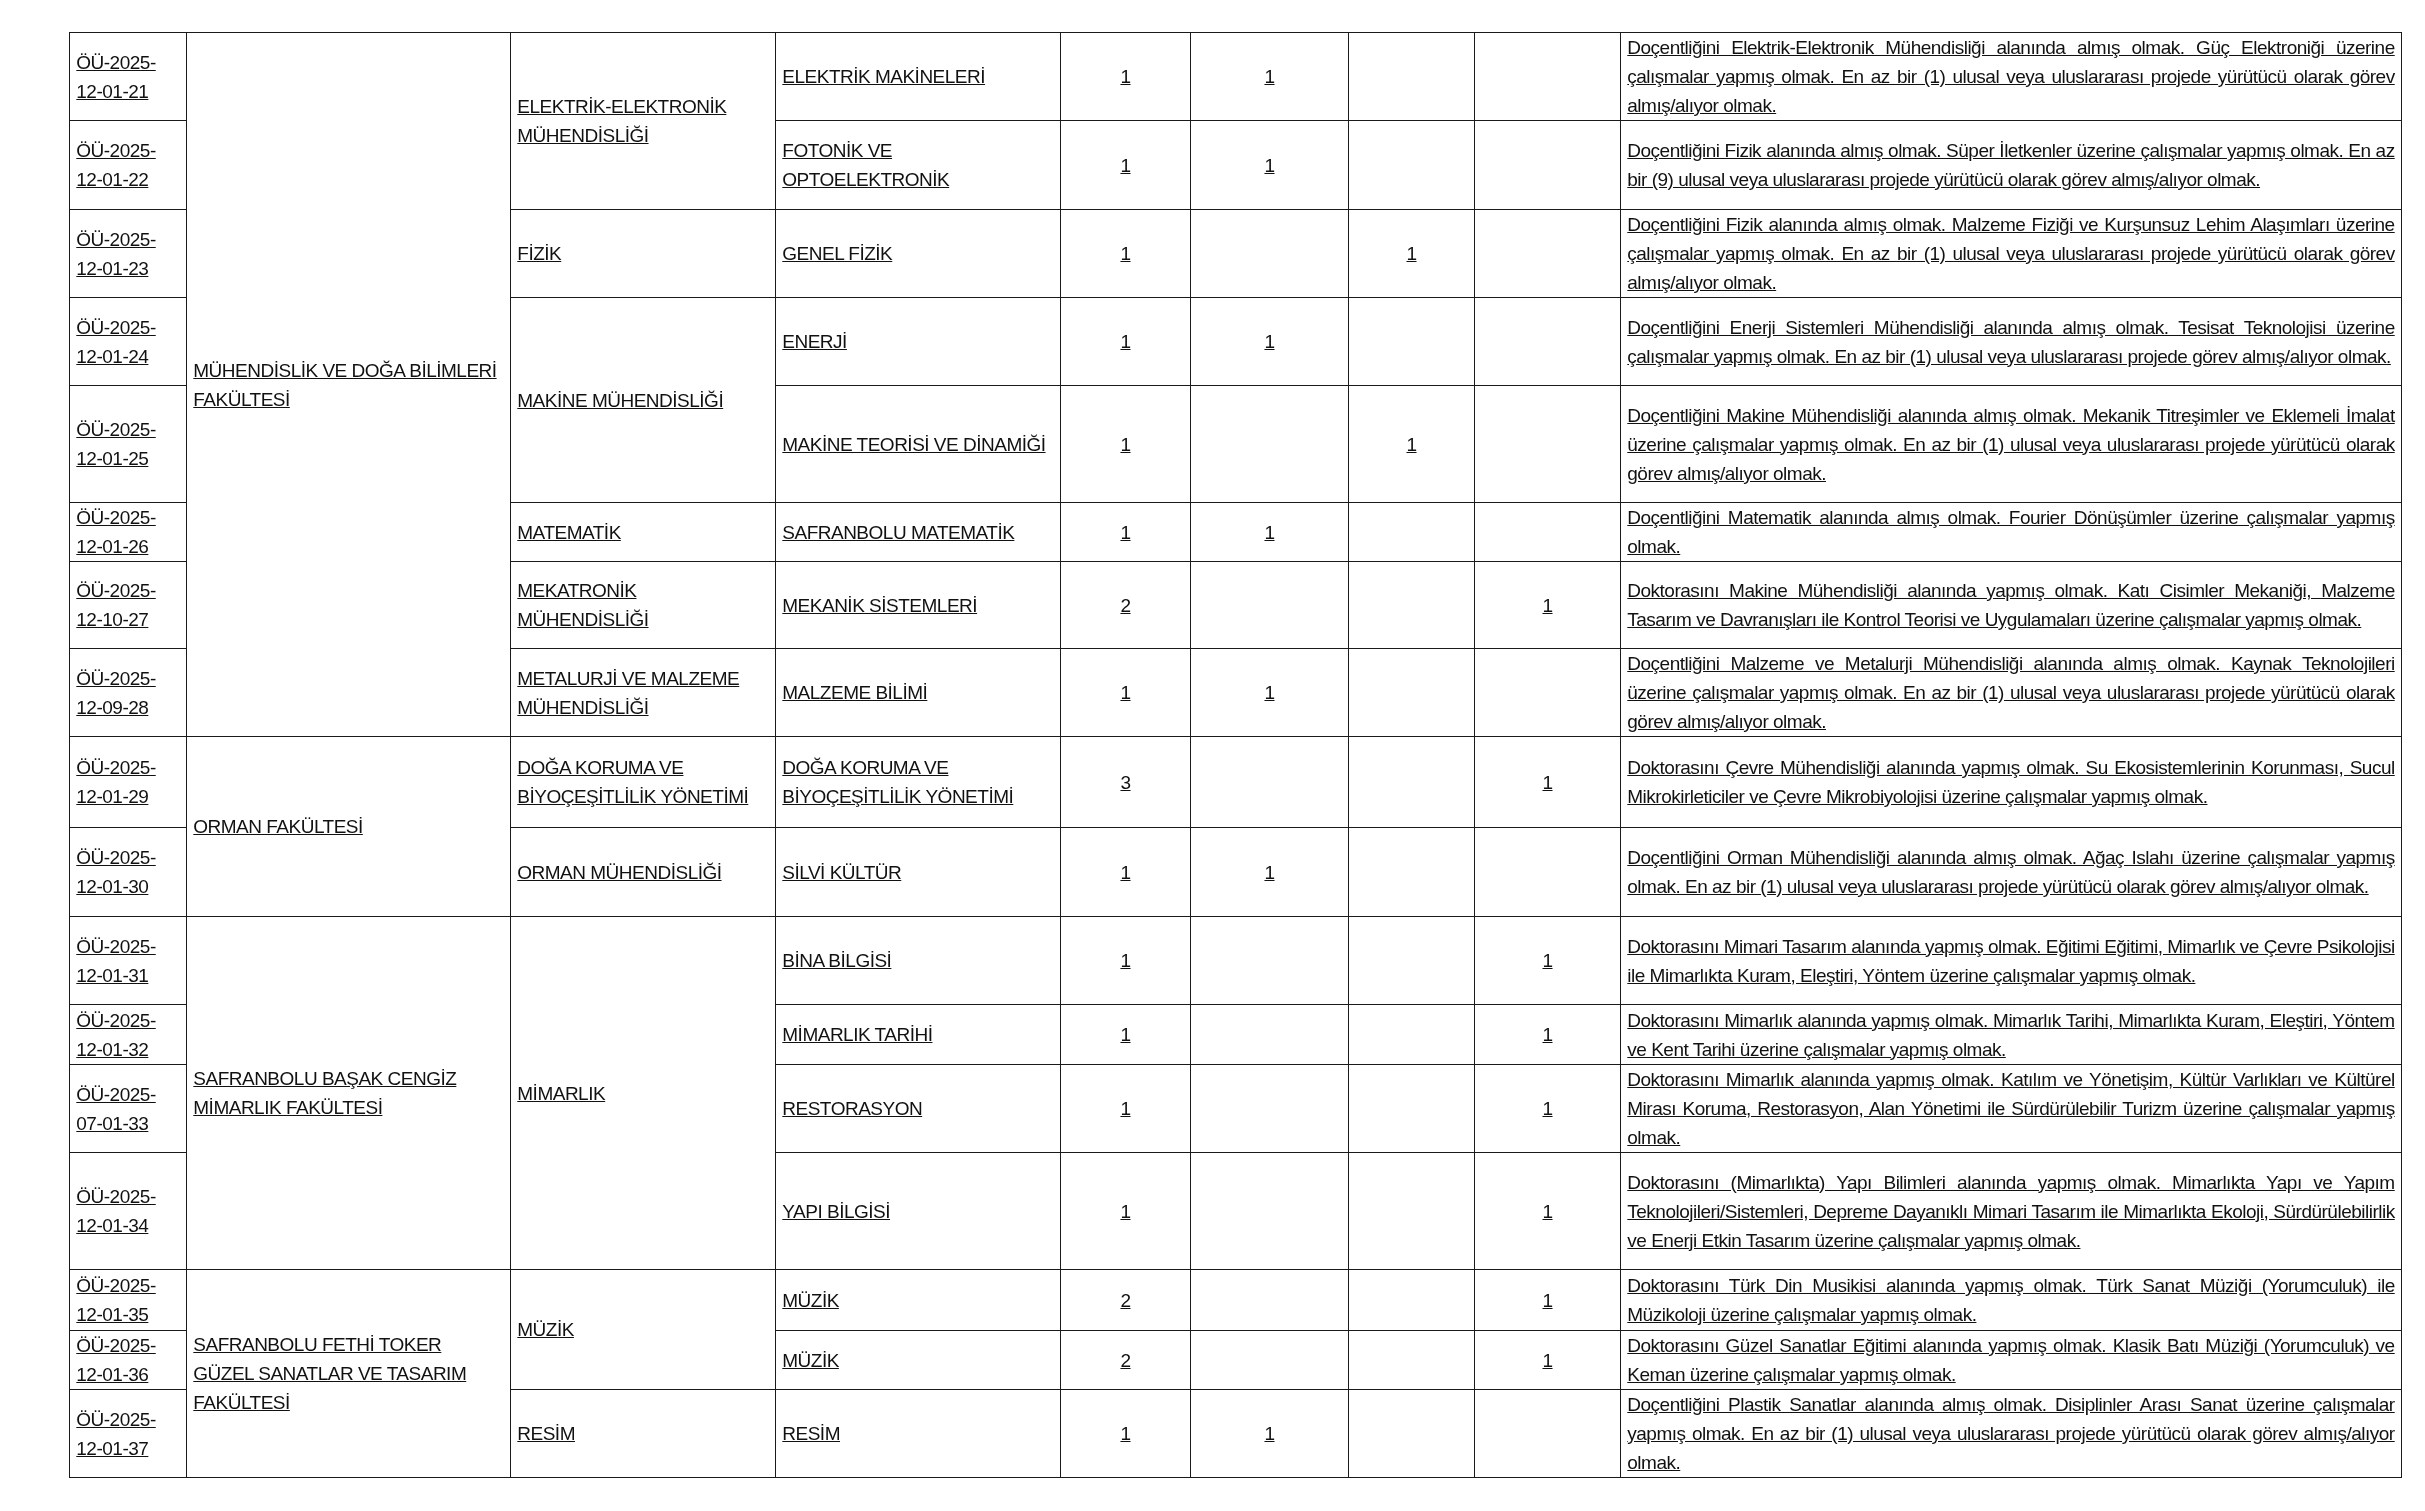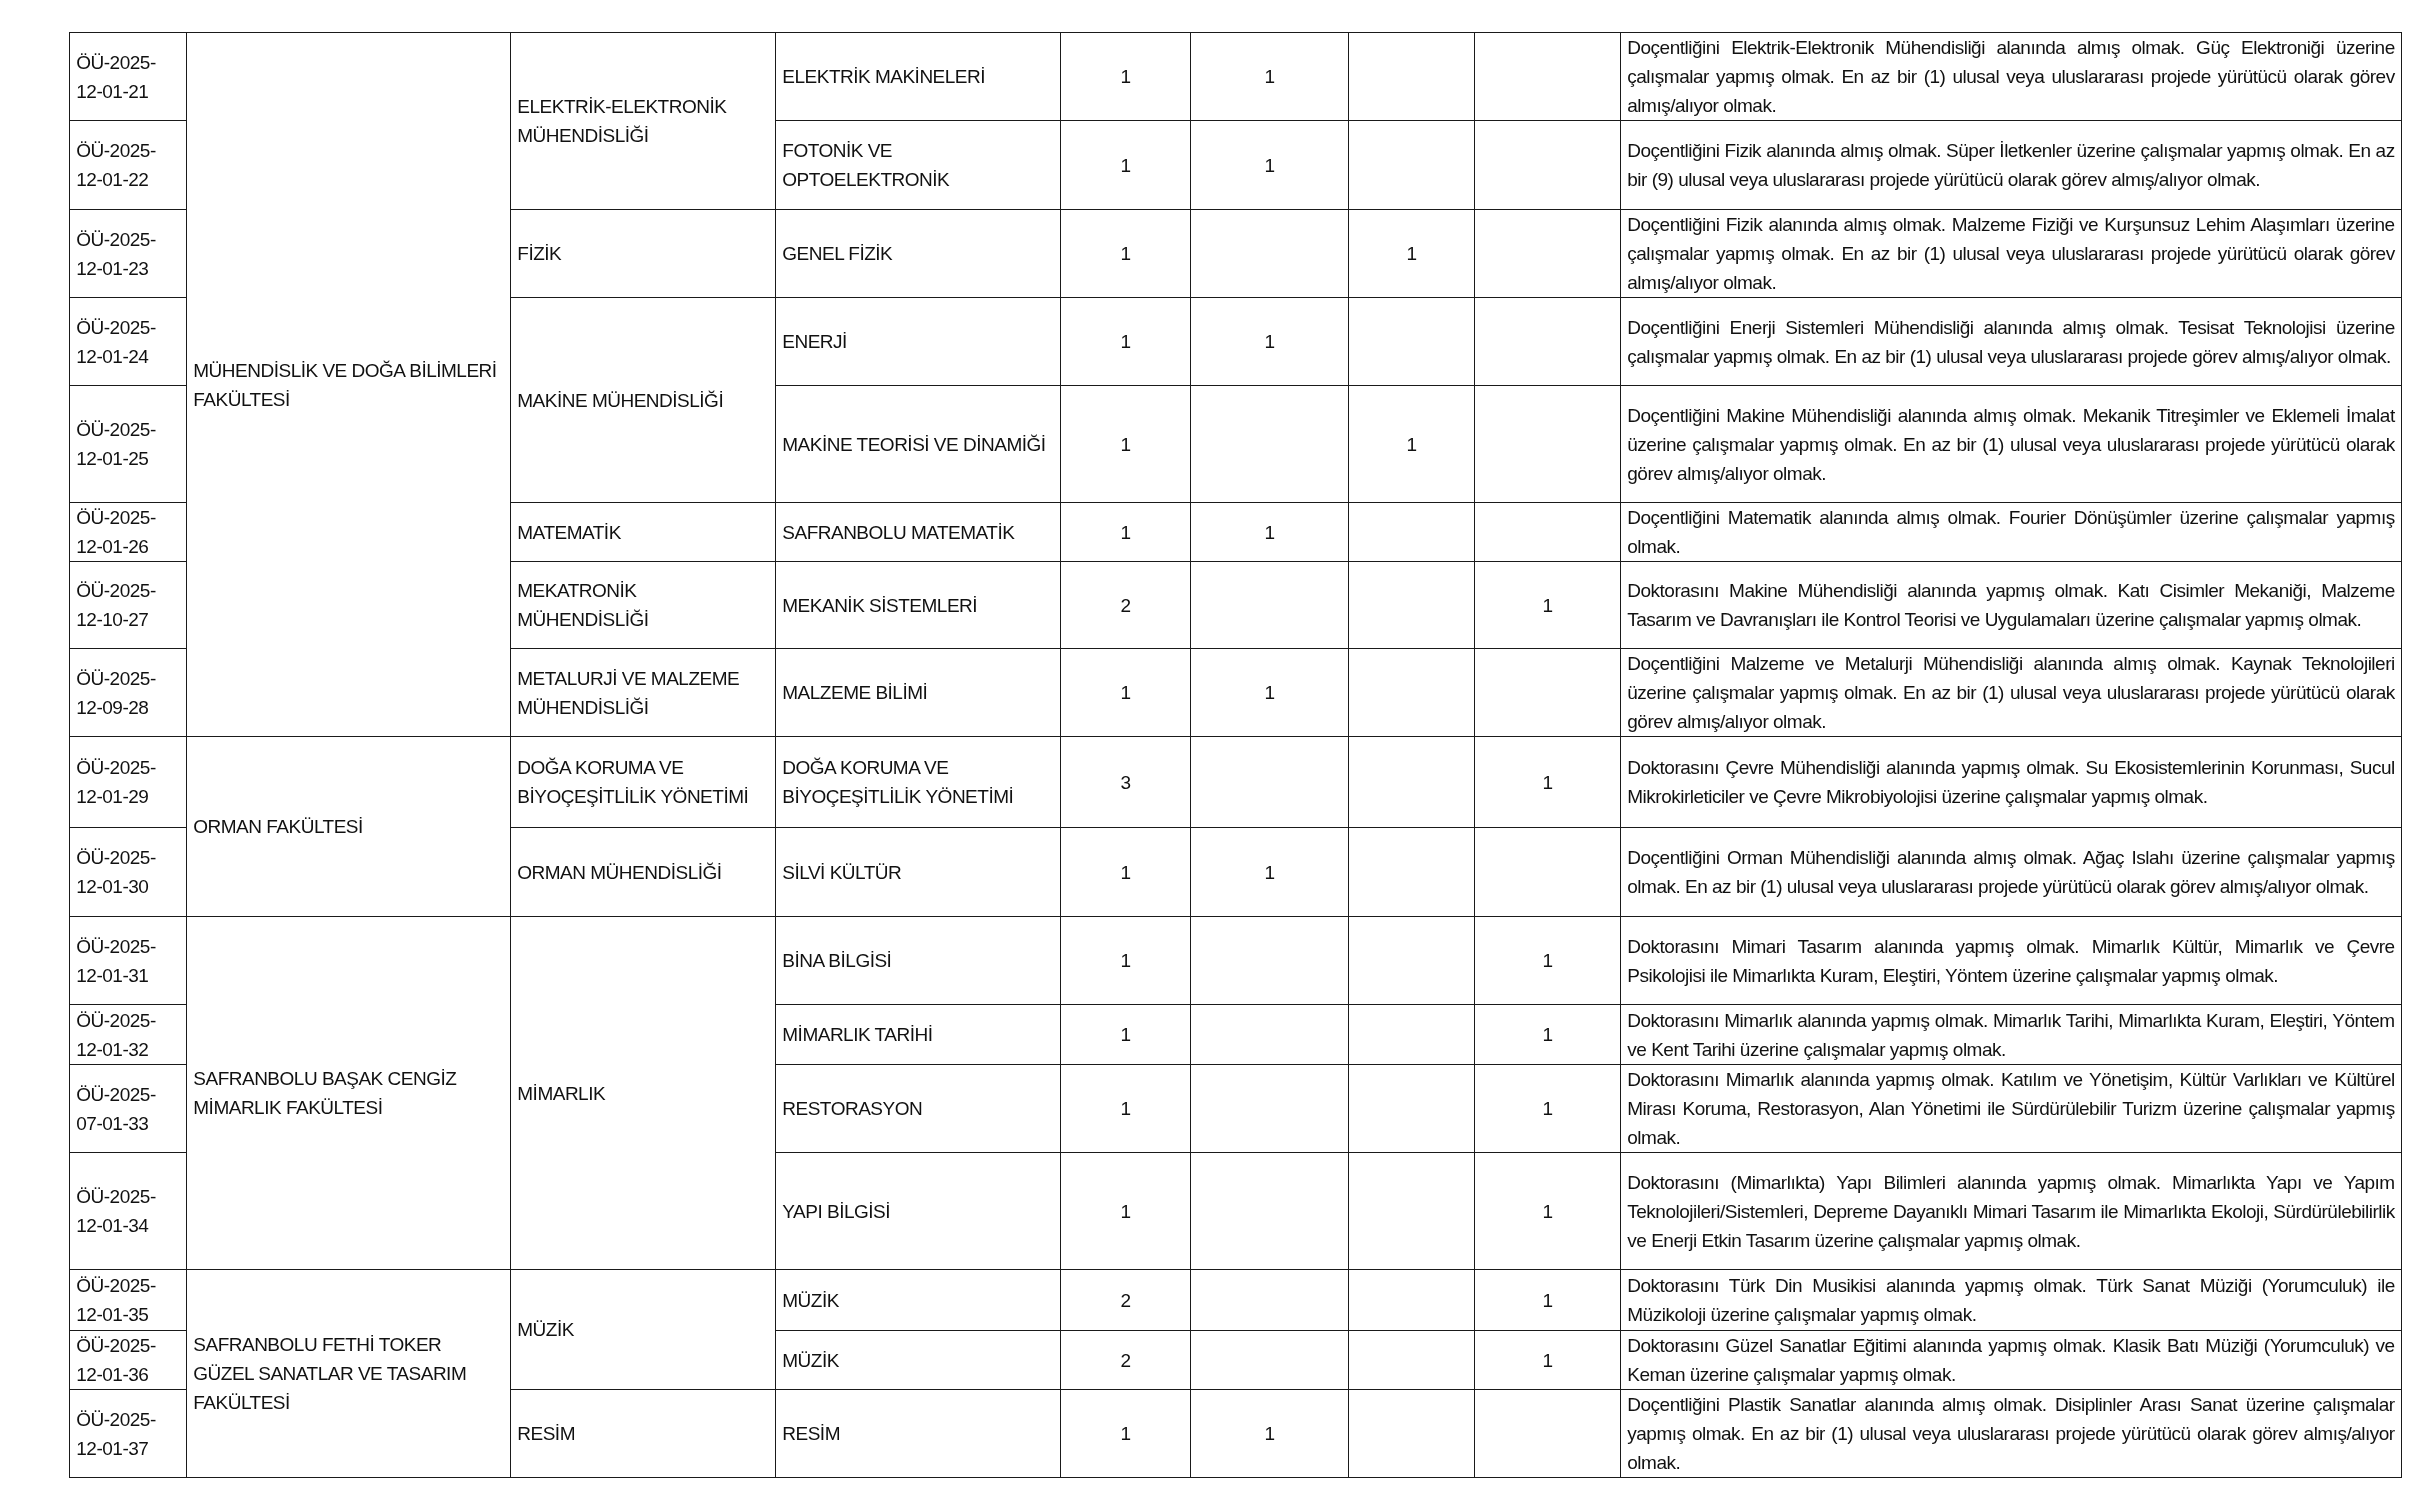--- a/index.html
+++ b/index.html
@@ -3,20 +3,21 @@
 <meta charset="utf-8">
 <style>
   html, body { margin: 0; padding: 0; background: #ffffff; }
   body { width: 2426px; height: 1512px; position: relative; overflow: hidden;
          font-family: "Liberation Sans", "DejaVu Sans", sans-serif; color: #111; }
   .page { position: absolute; left: 0; top: 0; width: 2426px; height: 1512px; background: #fff; }
   table.grid {
     position: absolute; left: 69px; top: 32px;
     border-collapse: collapse; table-layout: fixed;
     width: 2332px;
+    text-decoration: underline;
   }
   table.grid td {
     border: 1.6px solid #1a1a1a;
     padding: 0 6.3px;
     vertical-align: middle;
     font-size: 19px;
     line-height: 29px;
     letter-spacing: -0.5px;
     overflow: hidden;
   }
@@ -188,21 +189,21 @@
             <span class="cell-text">ÖÜ-2025-</span>
             <span class="cell-text">12-01-31</span>
           </td>
       <td rowspan="4">SAFRANBOLU BAŞAK CENGİZ MİMARLIK FAKÜLTESİ</td>
       <td rowspan="4">MİMARLIK</td>
       <td>BİNA BİLGİSİ</td>
       <td class="num">1</td>
       <td class="num"></td>
       <td class="num"></td>
       <td class="num">1</td>
-      <td class="desc">Doktorasını Mimari Tasarım alanında yapmış olmak. Mimarlık Kültür, Mimarlık ve Çevre Psikolojisi ile Mimarlıkta Kuram, Eleştiri, Yöntem üzerine çalışmalar yapmış olmak.</td>
+      <td class="desc">Doktorasını Mimari Tasarım alanında yapmış olmak. Eğitimi Eğitimi, Mimarlık ve Çevre Psikolojisi ile Mimarlıkta Kuram, Eleştiri, Yöntem üzerine çalışmalar yapmış olmak.</td>
     </tr>
 
     <tr style="height:60px">
       <td class="code">
             <span class="cell-text">ÖÜ-2025-</span>
             <span class="cell-text">12-01-32</span>
           </td>
       <td>MİMARLIK TARİHİ</td>
       <td class="num">1</td>
       <td class="num"></td>

